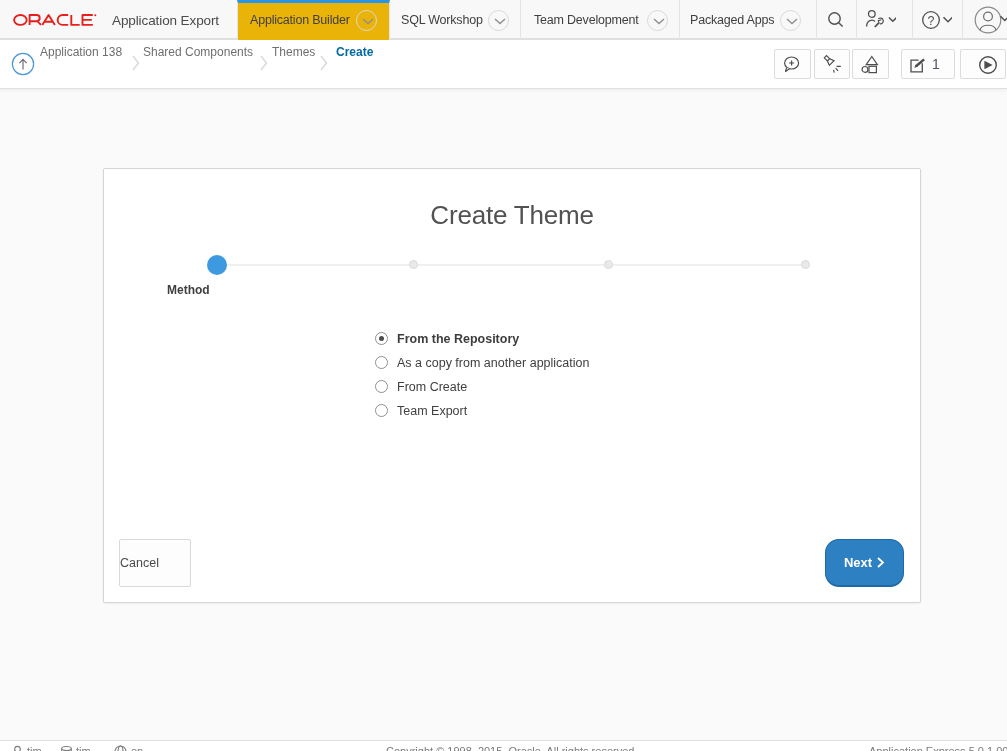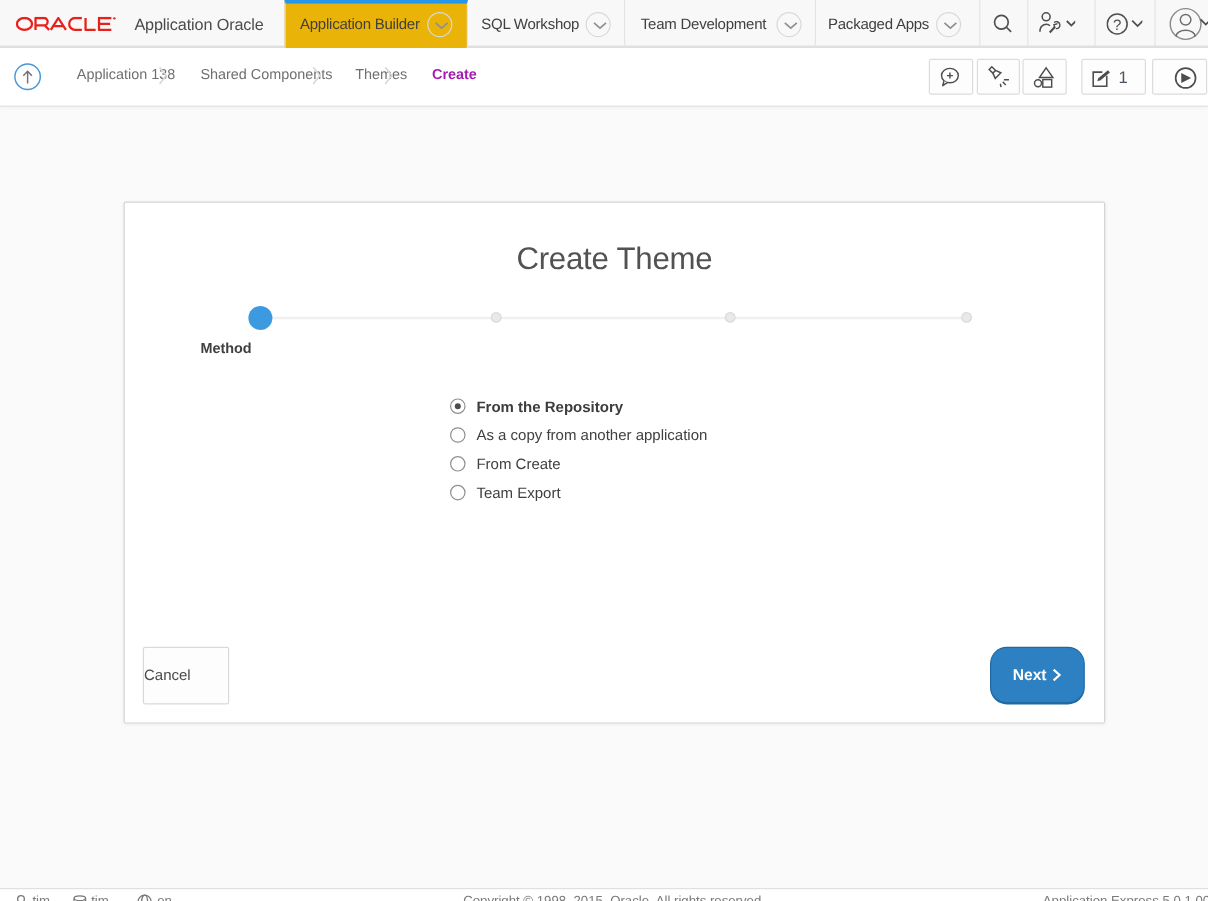--- a/index.html
+++ b/index.html
@@ -13,21 +13,21 @@
   .tabtxt { position:absolute; top:13px; font-size:12.5px; letter-spacing:-0.2px; color:#404040; white-space:nowrap; }
   .chevcirc { position:absolute; width:21px; height:21px; border:1px solid #d9d9d9;
     border-radius:50%; top:10px; }
   .chevcirc svg { position:absolute; left:4.5px; top:7px; }
   #activetab { position:absolute; left:237px; top:0; width:153px; height:41px;
     background:#eab308; border-left:1px solid #e4e4e4; border-right:1px solid #e4e4e4;
     border-top:3px solid #2795e9; }
   
   #crumbbar { position:absolute; top:40px; left:0; width:1007px; height:49px;
     background:#fff; border-bottom:1px solid #dfdfdf; box-shadow:0 2px 3px rgba(0,0,0,0.04); }
-  .crumb { position:absolute; top:15px; font-size:12px; color:#6f6f6f; white-space:nowrap;margin-left:24px; }
+  .crumb { position:absolute; top:5px; font-size:12px; color:#6f6f6f; white-space:nowrap; }
   .csep { position:absolute; top:15px; }
   .bcbtn { position:absolute; top:9px; height:30px; border:1px solid #dcdcdc;
     border-radius:2px; background:#fdfdfd; }
   .bcbtn svg { position:absolute; top:5px; left:9px; }
   
   #card { position:absolute; left:103px; top:168px; width:818px; height:435px;
     background:#fff; border:1px solid #d5d5d5; border-radius:2px;
     box-shadow:0 1px 3px rgba(0,0,0,0.05); }
   #title { position:absolute; left:103px; top:200px; width:818px; text-align:center;
     font-size:26px; color:#525252; font-weight:400; letter-spacing:-0.2px; }
@@ -58,21 +58,21 @@
 <div id="hdr">
   <svg width="84" height="12" viewBox="0 0 84 12" style="position:absolute;left:12.5px;top:14.3px" fill="none" stroke="#e8201c" stroke-width="1.9" stroke-linejoin="round">
     <ellipse cx="7.4" cy="5.95" rx="6.3" ry="4.95"></ellipse>
     <path d="M16.6 10.9 V1 h7 a3.1 3.1 0 0 1 0 6.2 h-7 M24.3 7.2 L28 10.9"></path>
     <path d="M29.3 10.9 L35.6 1 L41.9 10.9 M31.9 7.7 h7.4"></path>
     <path d="M55.2 1 H49.6 a4.95 4.95 0 0 0 0 9.9 H55.2"></path>
     <path d="M58.3 1 V10.9 H66.7"></path>
     <path d="M79.8 1 H69.5 V10.9 H79.8 M69.5 5.9 H78.8"></path>
     <circle cx="82.3" cy="1.3" r="1" fill="#e8201c" stroke="none"></circle>
   </svg>
-  <div class="tabtxt" style="left:112px;top:12.5px;font-size:13.5px;letter-spacing:-0.1px;color:#4b4b4b;">Application Oracle</div>
+  <div class="tabtxt" style="left:112px;top:12.5px;font-size:13.5px;letter-spacing:-0.1px;color:#4b4b4b;">Application Export</div>
   <div class="hsep" style="left:520px"></div>
   <div class="hsep" style="left:679px"></div>
   <div class="hsep" style="left:816px"></div>
   <div class="hsep" style="left:856px"></div>
   <div class="hsep" style="left:912px"></div>
   <div class="hsep" style="left:962px"></div>
   <div class="tabtxt" style="left:401px">SQL Workshop</div>
   <div class="chevcirc" style="left:488px">
       <svg width="12" height="7">
         <path d="M1 1 L6 5.5 L11 1" stroke="#8f8f8f" stroke-width="1.4" fill="none"></path>
@@ -136,21 +136,21 @@
       <path d="M1 1 L6.5 8 L1 15" stroke="#d8d8d8" stroke-width="1.4" fill="none"></path>
     </svg>
   <div class="crumb" style="left:143px">Shared Components</div>
   <svg class="csep" style="left:260px" width="8" height="16">
       <path d="M1 1 L6.5 8 L1 15" stroke="#d8d8d8" stroke-width="1.4" fill="none"></path>
     </svg>
   <div class="crumb" style="left:272px">Themes</div>
   <svg class="csep" style="left:320px" width="8" height="16">
       <path d="M1 1 L6.5 8 L1 15" stroke="#d8d8d8" stroke-width="1.4" fill="none"></path>
     </svg>
-  <div class="crumb" style="left:336px;color:#a21caf;font-weight:bold">Create</div>
+  <div class="crumb" style="left:336px;color:#0369a1;font-weight:bold">Create</div>
 
   <div class="bcbtn" style="left:774px;width:37px">
     <svg width="22" height="22" fill="none" stroke="#4d4d4d" stroke-width="1.2" style="left:7px;top:5px">
       <ellipse cx="9.6" cy="8" rx="7" ry="6"></ellipse>
       <path d="M4.6 12.6 L3.6 16.4 L7.4 13.8" stroke-linejoin="round" fill="#fff"></path>
       <path d="M9.6 5.5 v5 M7.1 8 h5"></path>
     </svg>
   </div>
   <div class="bcbtn" style="left:814px;width:36px">
     <svg width="20" height="20" fill="none" stroke="#4d4d4d" stroke-width="1.2" style="left:7px;top:4px">

